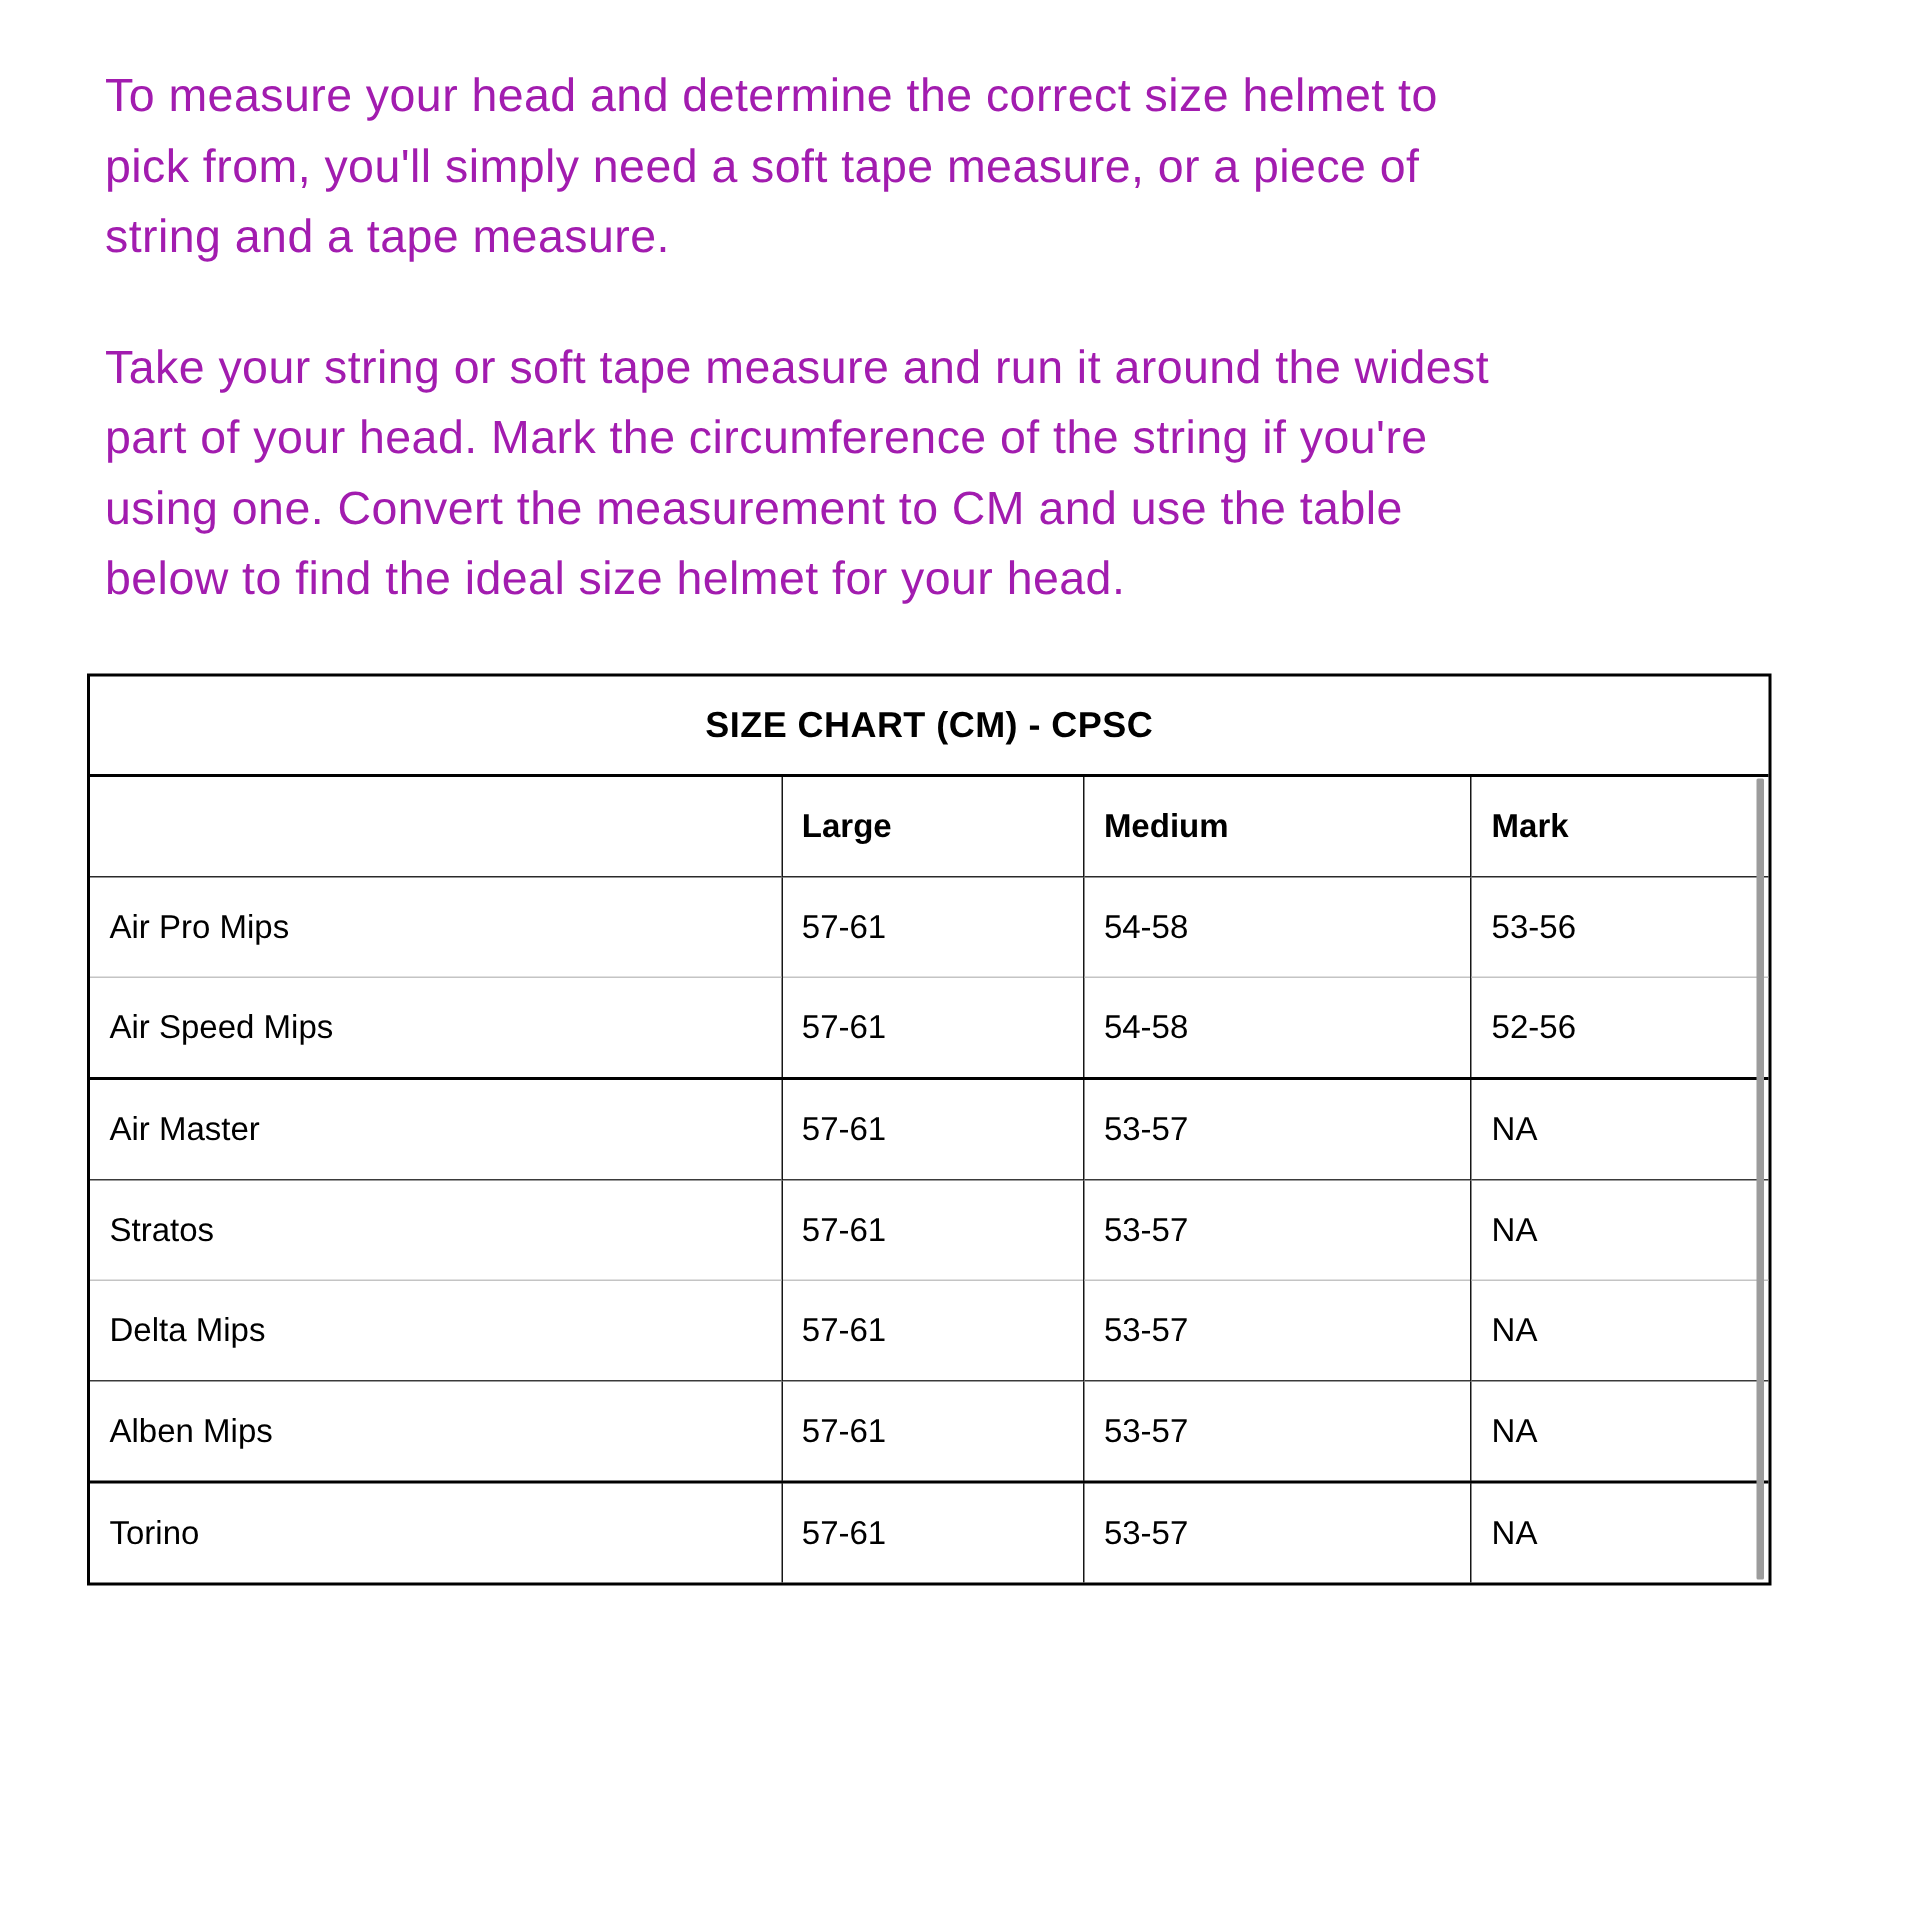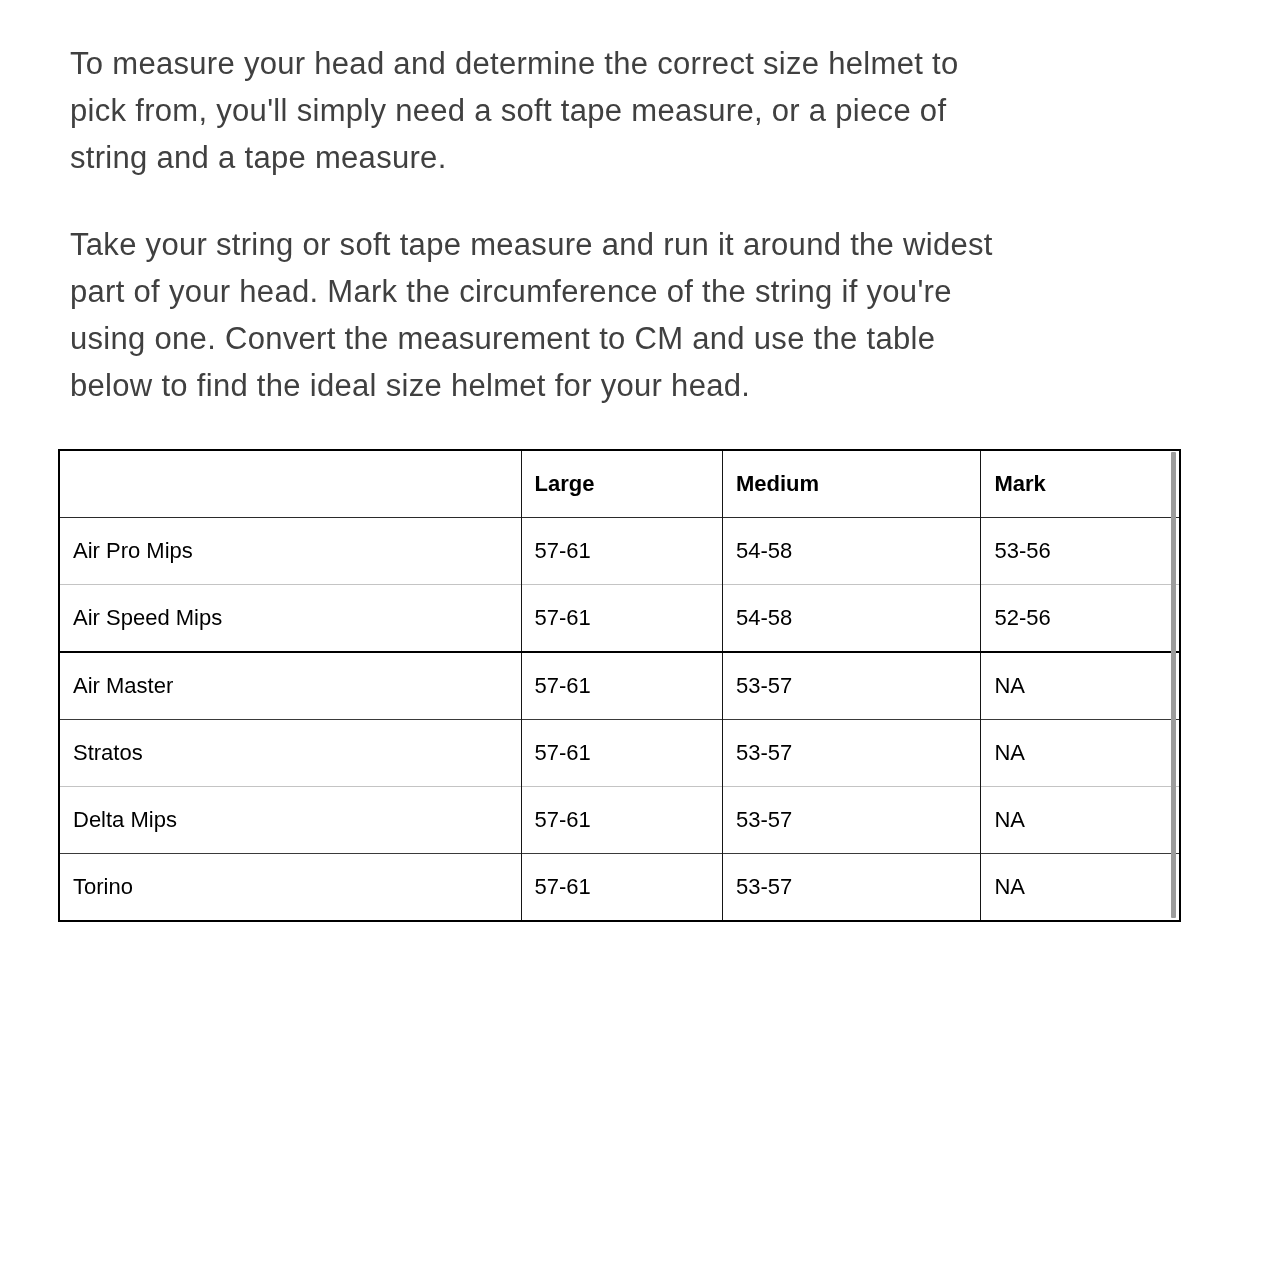--- a/index.html
+++ b/index.html
@@ -18,21 +18,21 @@
     letter-spacing:-0.5px;
     transform:scaleX(0.68);transform-origin:0 50%;
     -webkit-text-stroke:1.5px #000;
     color:#000;
   }
 
   
   .para{
     width:1130px;margin:0 0 40px 12px;
     font-size:31px;line-height:47px;letter-spacing:0.3px;
-    color:#404040;white-space:pre-line;
+    color:#a21caf;white-space:pre-line;
   }
 
   
   .chart{
     width:1119px;border:2.5px solid #000;margin-top:36px;
     box-sizing:content-box;background:#fff;
   }
   .chart-title{
     height:65px;border-bottom:2px solid #000;
     display:flex;align-items:center;justify-content:center;
@@ -81,20 +81,21 @@
 pick from, you'll simply need a soft tape measure, or a piece of
 string and a tape measure.</p>
 
   <p class="para">Take your string or soft tape measure and run it around the widest
 part of your head. Mark the circumference of the string if you're
 using one. Convert the measurement to CM and use the table
 below to find the ideal size helmet for your head.</p>
 
   <div class="chart">
 
+    <div class="chart-title">SIZE CHART (CM) - CPSC</div>
 
     <div class="scroll-area">
 
       <table>
         <colgroup>
           <col class="c0">
             <col class="c1">
             <col class="c2">
             <col class="c3">
         </colgroup>
@@ -131,20 +132,26 @@
             <td>53-57</td>
             <td>NA</td>
           </tr>
           <tr>
             <td>Delta Mips</td>
             <td>57-61</td>
             <td>53-57</td>
             <td>NA</td>
           </tr>
           <tr>
+            <td>Alben Mips</td>
+            <td>57-61</td>
+            <td>53-57</td>
+            <td>NA</td>
+          </tr>
+          <tr>
             <td>Torino</td>
             <td>57-61</td>
             <td>53-57</td>
             <td>NA</td>
           </tr>
         </tbody>
       </table>
 
       <div class="scrollbar">
         <div class="thumb"></div>

